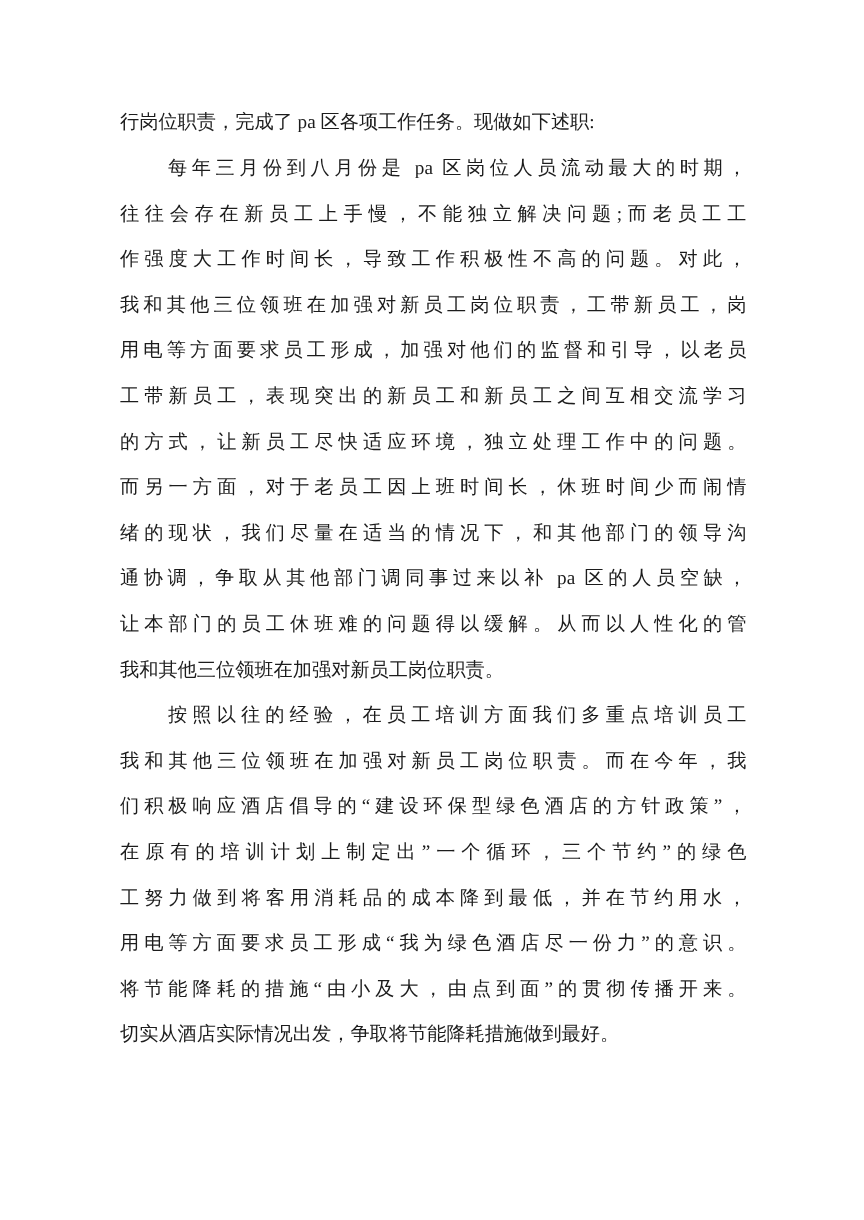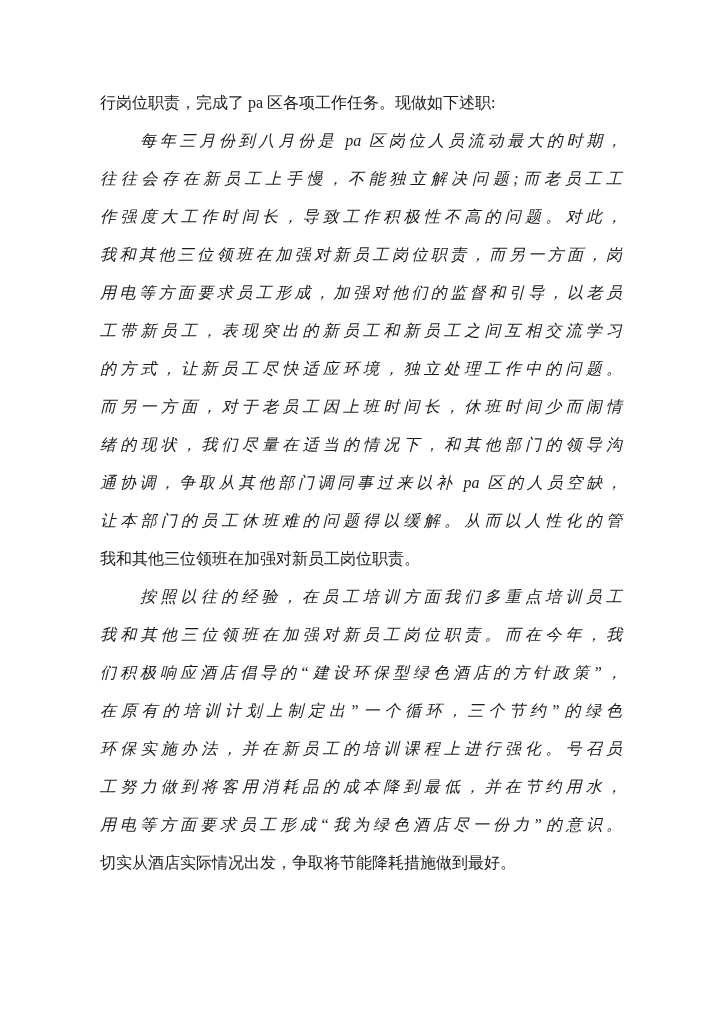--- a/index.html
+++ b/index.html
@@ -28,46 +28,45 @@
   .line {
     height: 38px;
     white-space: nowrap;
     text-align: left;
   }
   .line.justify {
     white-space: normal;
     text-align: justify;
     text-align-last: justify;
     word-break: break-all;
-    font-style: italic;
   }
   .line.indent {
     padding-left: 40px; 
   }
 </style>
 </head>
 <body>
 
 <div class="page" style="background: rgb(255, 255, 255);">
   <div class="text-block" style="color: rgb(28, 28, 28);">
       <div class="line">行岗位职责，完成了 pa 区各项工作任务。现做如下述职:</div>
       <div class="line indent justify">每年三月份到八月份是 pa 区岗位人员流动最大的时期，</div>
       <div class="line justify">往往会存在新员工上手慢，不能独立解决问题;而老员工工</div>
       <div class="line justify">作强度大工作时间长，导致工作积极性不高的问题。对此，</div>
-      <div class="line justify">我和其他三位领班在加强对新员工岗位职责，而另一方面，岗</div>
+      <div class="line justify">我和其他三位领班在加强对新员工岗位职责，工带新员工，岗</div>
       <div class="line justify">用电等方面要求员工形成，加强对他们的监督和引导，以老员</div>
       <div class="line justify">工带新员工，表现突出的新员工和新员工之间互相交流学习</div>
       <div class="line justify">的方式，让新员工尽快适应环境，独立处理工作中的问题。</div>
       <div class="line justify">而另一方面，对于老员工因上班时间长，休班时间少而闹情</div>
       <div class="line justify">绪的现状，我们尽量在适当的情况下，和其他部门的领导沟</div>
       <div class="line justify">通协调，争取从其他部门调同事过来以补 pa 区的人员空缺，</div>
       <div class="line justify">让本部门的员工休班难的问题得以缓解。从而以人性化的管</div>
       <div class="line">我和其他三位领班在加强对新员工岗位职责。</div>
       <div class="line indent justify">按照以往的经验，在员工培训方面我们多重点培训员工</div>
       <div class="line justify">我和其他三位领班在加强对新员工岗位职责。而在今年，我</div>
       <div class="line justify">们积极响应酒店倡导的“建设环保型绿色酒店的方针政策”，</div>
       <div class="line justify">在原有的培训计划上制定出”一个循环，三个节约”的绿色</div>
-      <div class="line justify">环保实施办法，并在新员工的培训课程上进行强化。号召员</div>
       <div class="line justify">工努力做到将客用消耗品的成本降到最低，并在节约用水，</div>
       <div class="line justify">用电等方面要求员工形成“我为绿色酒店尽一份力”的意识。</div>
+      <div class="line justify">将节能降耗的措施“由小及大，由点到面”的贯彻传播开来。</div>
       <div class="line">切实从酒店实际情况出发，争取将节能降耗措施做到最好。</div>
     </div>
 </div>
 
 </body></html>

